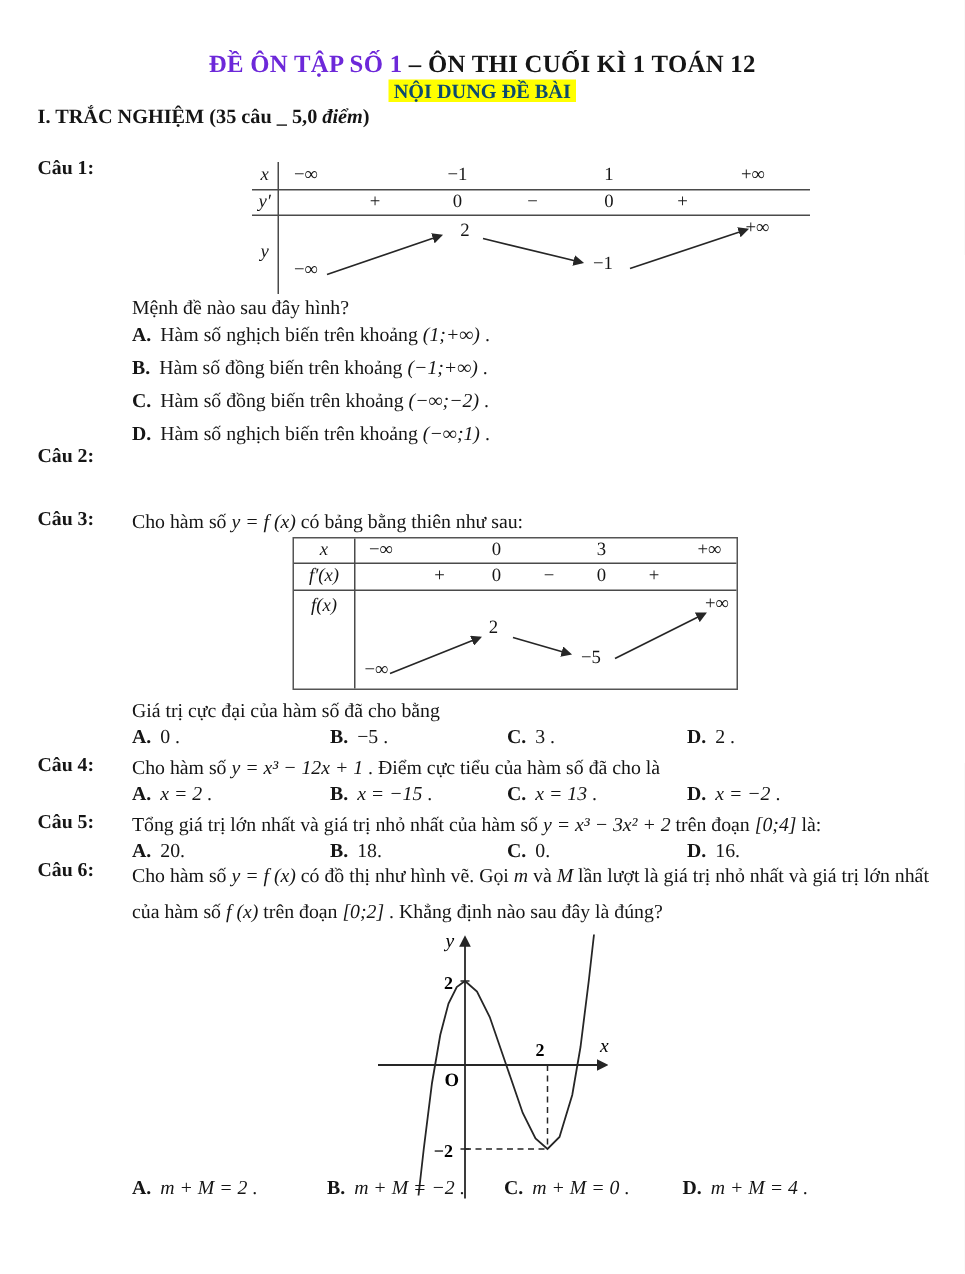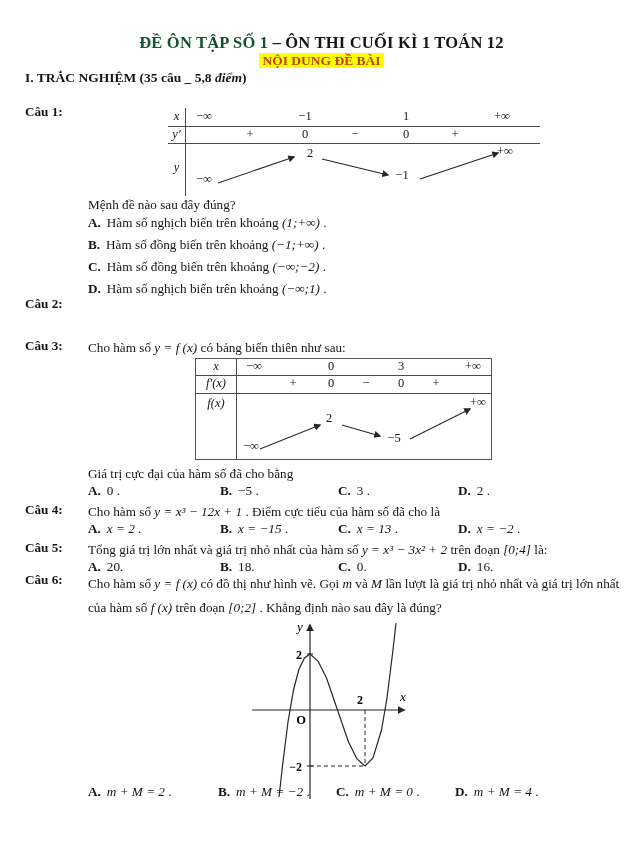--- a/index.html
+++ b/index.html
@@ -1,22 +1,22 @@
 <!DOCTYPE html>
 <html><head>
 <meta charset="utf-8">
 <style>
   html,body{margin:0;padding:0;background:#f6f6f6;}
   #page{position:relative;width:643px;height:849px;background:#ffffff;margin:0 auto;
         font-family:"Liberation Serif","DejaVu Serif",serif;font-size:13.2px;color:#151515;overflow:hidden;}
   .abs{position:absolute;}
   .title{top:33px;left:0;width:643px;text-align:center;font-weight:bold;font-size:16.5px;letter-spacing:.2px;}
-  .title .red{color:#14532d;}
+  .title .red{color:#6d28d9;}
   .subtitle{top:53px;left:0;width:643px;text-align:center;font-size:13.5px;font-weight:bold;}
-  .subtitle .hl{background:#ffff00;color:#c2410c;padding:0 3px;}
+  .subtitle .hl{background:#ffff00;color:#0c4a6e;padding:0 3px;}
   .section{top:70px;left:25px;font-weight:bold;font-size:13.5px;}
   .qlabel{font-weight:bold;white-space:nowrap;}
   .stem{line-height:20px;}
   .p-m{font-style:italic;}
   .opt{position:absolute;white-space:nowrap;}
   .opt-line{white-space:nowrap;}
   .ol{font-weight:bold;margin-right:6px;}
   .tline{position:absolute;background:#4a4a4a;}
   .cell{position:absolute;width:40px;text-align:center;font-size:12.5px;white-space:nowrap;}
   .cell-h{position:absolute;text-align:center;font-style:italic;font-size:12.5px;}
@@ -39,21 +39,21 @@
 
 <div id="page">
 
   <div class="abs title">
     <span class="red">ĐỀ ÔN TẬP SỐ 1</span>
     <span>– ÔN THI CUỐI KÌ 1 TOÁN 12</span>
   </div>
   <div class="abs subtitle">
     <span class="hl">NỘI DUNG ĐỀ BÀI</span>
   </div>
-  <div class="abs section"><span class="p-t">I. TRẮC NGHIỆM (35 câu _ 5,8 </span><span class="p-m">điểm</span><span class="p-t">)</span></div>
+  <div class="abs section"><span class="p-t">I. TRẮC NGHIỆM (35 câu _ 5,0 </span><span class="p-m">điểm</span><span class="p-t">)</span></div>
 
   <span class="abs qlabel" style="top:104px;left:25px">Câu 1:</span>
 
   <div class="vt abs" style="top:108px;left:168px;width:372px;height:88px">
     <div class="tline" style="left:17px;top:0;width:1px;height:88px"></div>
     <div class="tline" style="left:0;top:18px;width:372px;height:1px"></div>
     <div class="tline" style="left:0;top:35px;width:372px;height:1px"></div>
     <span class="cell-h" style="left:0;top:1px;width:17px">x</span>
     <span class="cell-h" style="left:0;top:19px;width:17px">y′</span>
     <span class="cell-h" style="left:0;top:52px;width:17px">y</span>
@@ -70,38 +70,38 @@
     <span class="cell" style="left:122px;top:38px">2</span>
     <span class="cell" style="left:214px;top:60px">−1</span>
     <span class="cell" style="left:317px;top:36px">+∞</span>
     <svg style="left:0;top:35px" width="372" height="53" viewBox="0 0 372 53">
       <line x1="50" y1="40" x2="126" y2="14" stroke-width="1.1" marker-end="url(#arr)"></line>
       <line x1="154" y1="16" x2="220" y2="32" stroke-width="1.1" marker-end="url(#arr)"></line>
       <line x1="252" y1="36" x2="330" y2="10" stroke-width="1.1" marker-end="url(#arr)"></line>
     </svg>
   </div>
 
-  <div class="abs" style="top:197px;left:88px">Mệnh đề nào sau đây đúng?</div>
+  <div class="abs" style="top:197px;left:88px">Mệnh đề nào sau đây hình?</div>
   <div class="abs opt-line" style="top:215px;left:88px">
     <b class="ol">A.</b><span><span class="p-t">Hàm số nghịch biến trên khoảng </span><span class="p-m">(1;+∞)</span><span class="p-t"> .</span></span>
   </div>
   <div class="abs opt-line" style="top:237px;left:88px">
     <b class="ol">B.</b><span><span class="p-t">Hàm số đồng biến trên khoảng </span><span class="p-m">(−1;+∞)</span><span class="p-t"> .</span></span>
   </div>
   <div class="abs opt-line" style="top:259px;left:88px">
     <b class="ol">C.</b><span><span class="p-t">Hàm số đồng biến trên khoảng </span><span class="p-m">(−∞;−2)</span><span class="p-t"> .</span></span>
   </div>
   <div class="abs opt-line" style="top:281px;left:88px">
     <b class="ol">D.</b><span><span class="p-t">Hàm số nghịch biến trên khoảng </span><span class="p-m">(−∞;1)</span><span class="p-t"> .</span></span>
   </div>
 
   <span class="abs qlabel" style="top:296px;left:25px">Câu 2:</span>
 
   <span class="abs qlabel" style="top:338px;left:25px">Câu 3:</span>
-  <div class="abs stem" style="top:338px;left:88px;width:545px"><span class="p-t">Cho hàm số </span><span class="p-m">y = f (x)</span><span class="p-t"> có bảng biến thiên như sau:</span></div>
+  <div class="abs stem" style="top:338px;left:88px;width:545px"><span class="p-t">Cho hàm số </span><span class="p-m">y = f (x)</span><span class="p-t"> có bảng bằng thiên như sau:</span></div>
 
   <div class="vt abs boxed" style="top:358px;left:195px;width:295px;height:100px">
     <div class="tline" style="left:40px;top:0;width:1px;height:100px"></div>
     <div class="tline" style="left:0;top:16px;width:295px;height:1px"></div>
     <div class="tline" style="left:0;top:34px;width:295px;height:1px"></div>
     <span class="cell-h" style="left:0;top:0;width:40px">x</span>
     <span class="cell-h" style="left:0;top:17px;width:40px">f′(x)</span>
     <span class="cell-h" style="left:0;top:37px;width:40px">f(x)</span>
     <span class="cell" style="left:38px;top:0">−∞</span>
     <span class="cell" style="left:115px;top:0">0</span>

